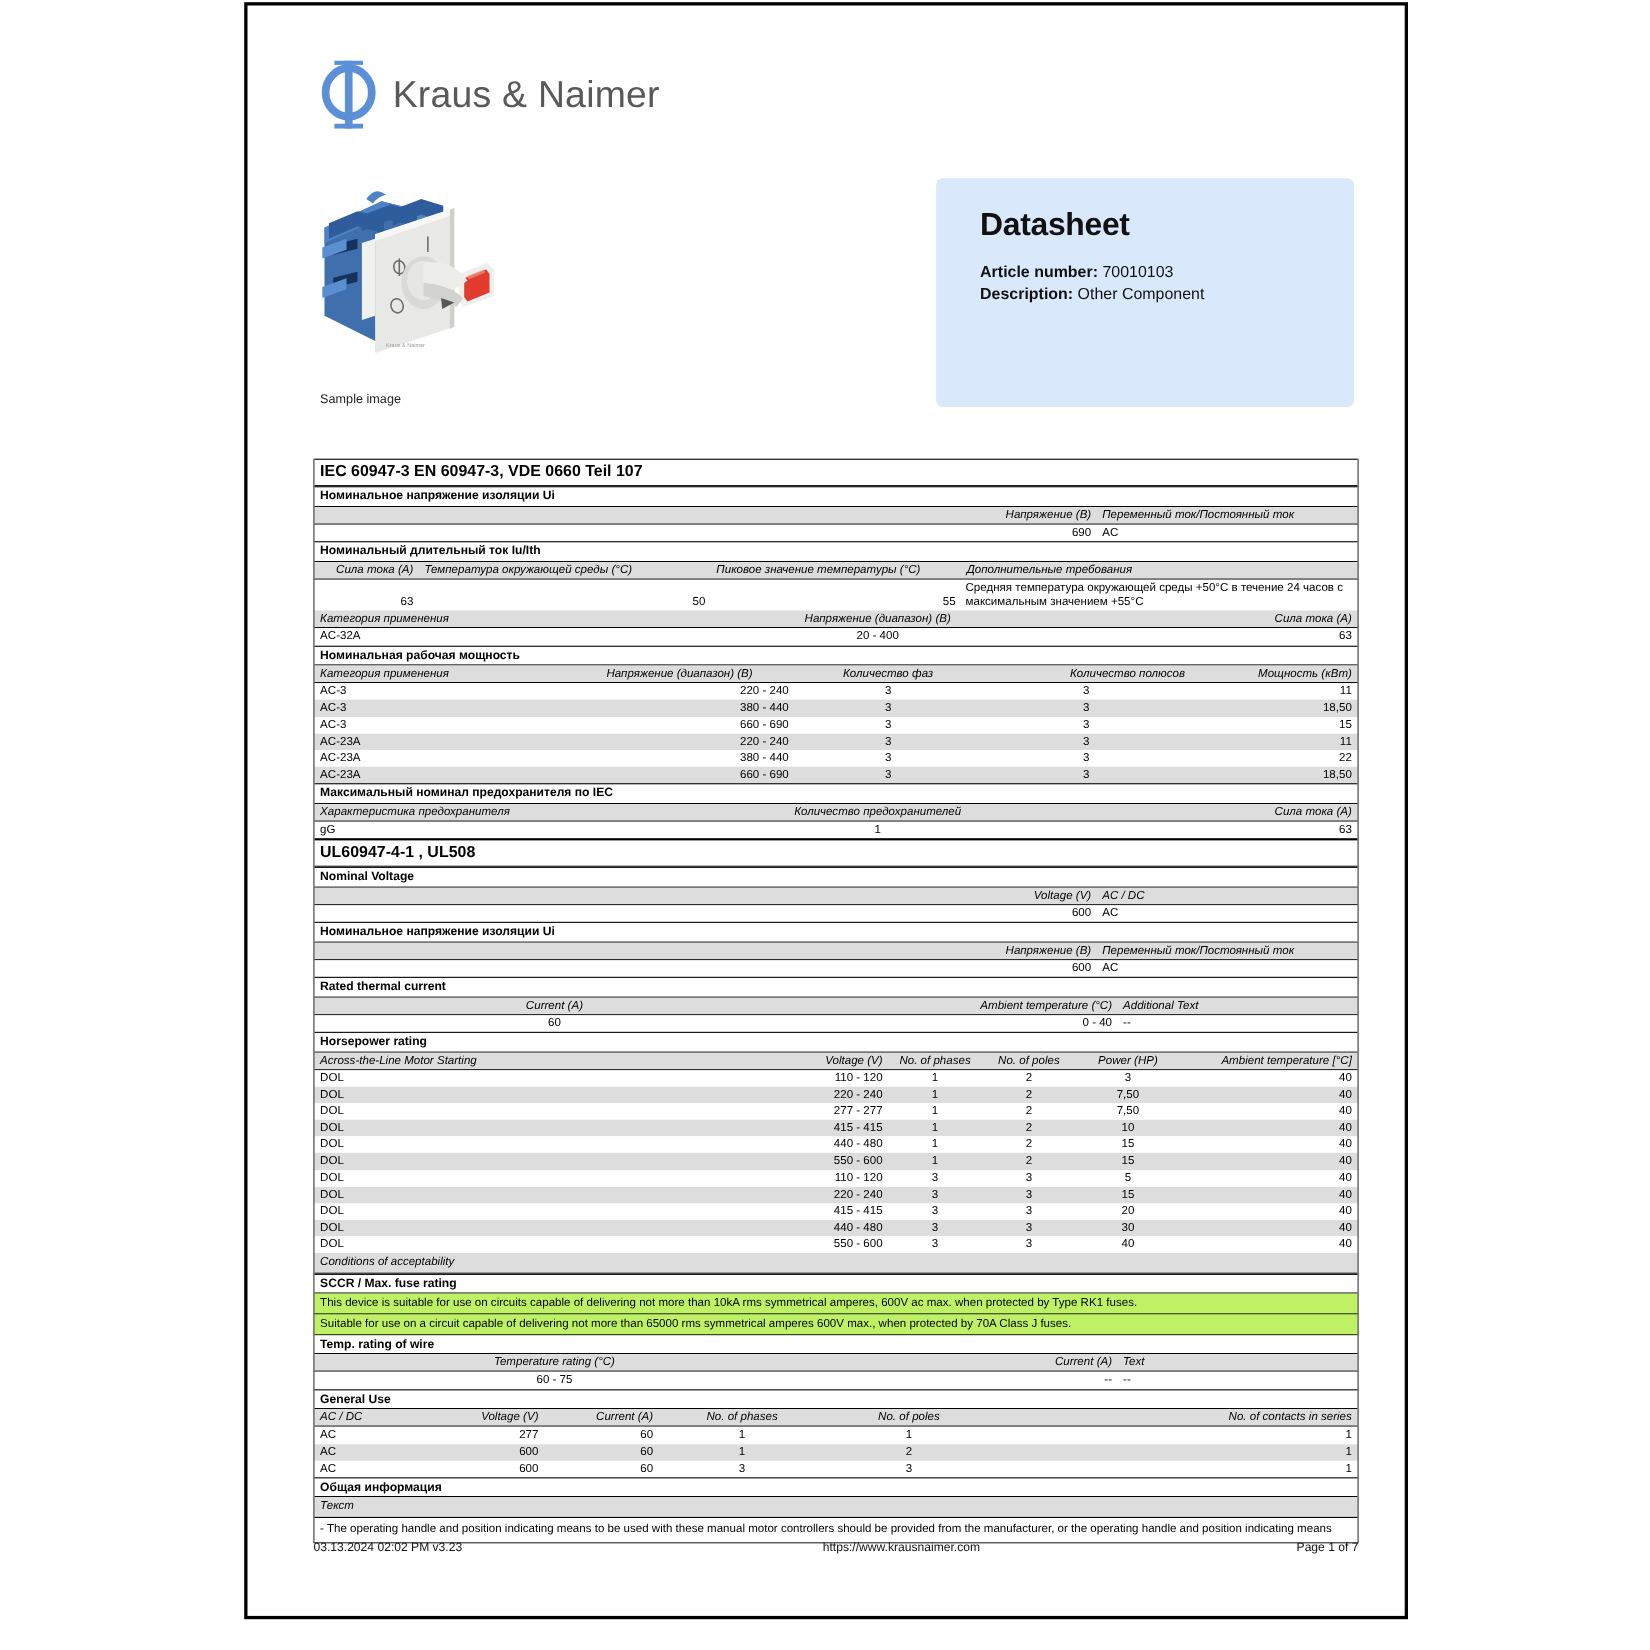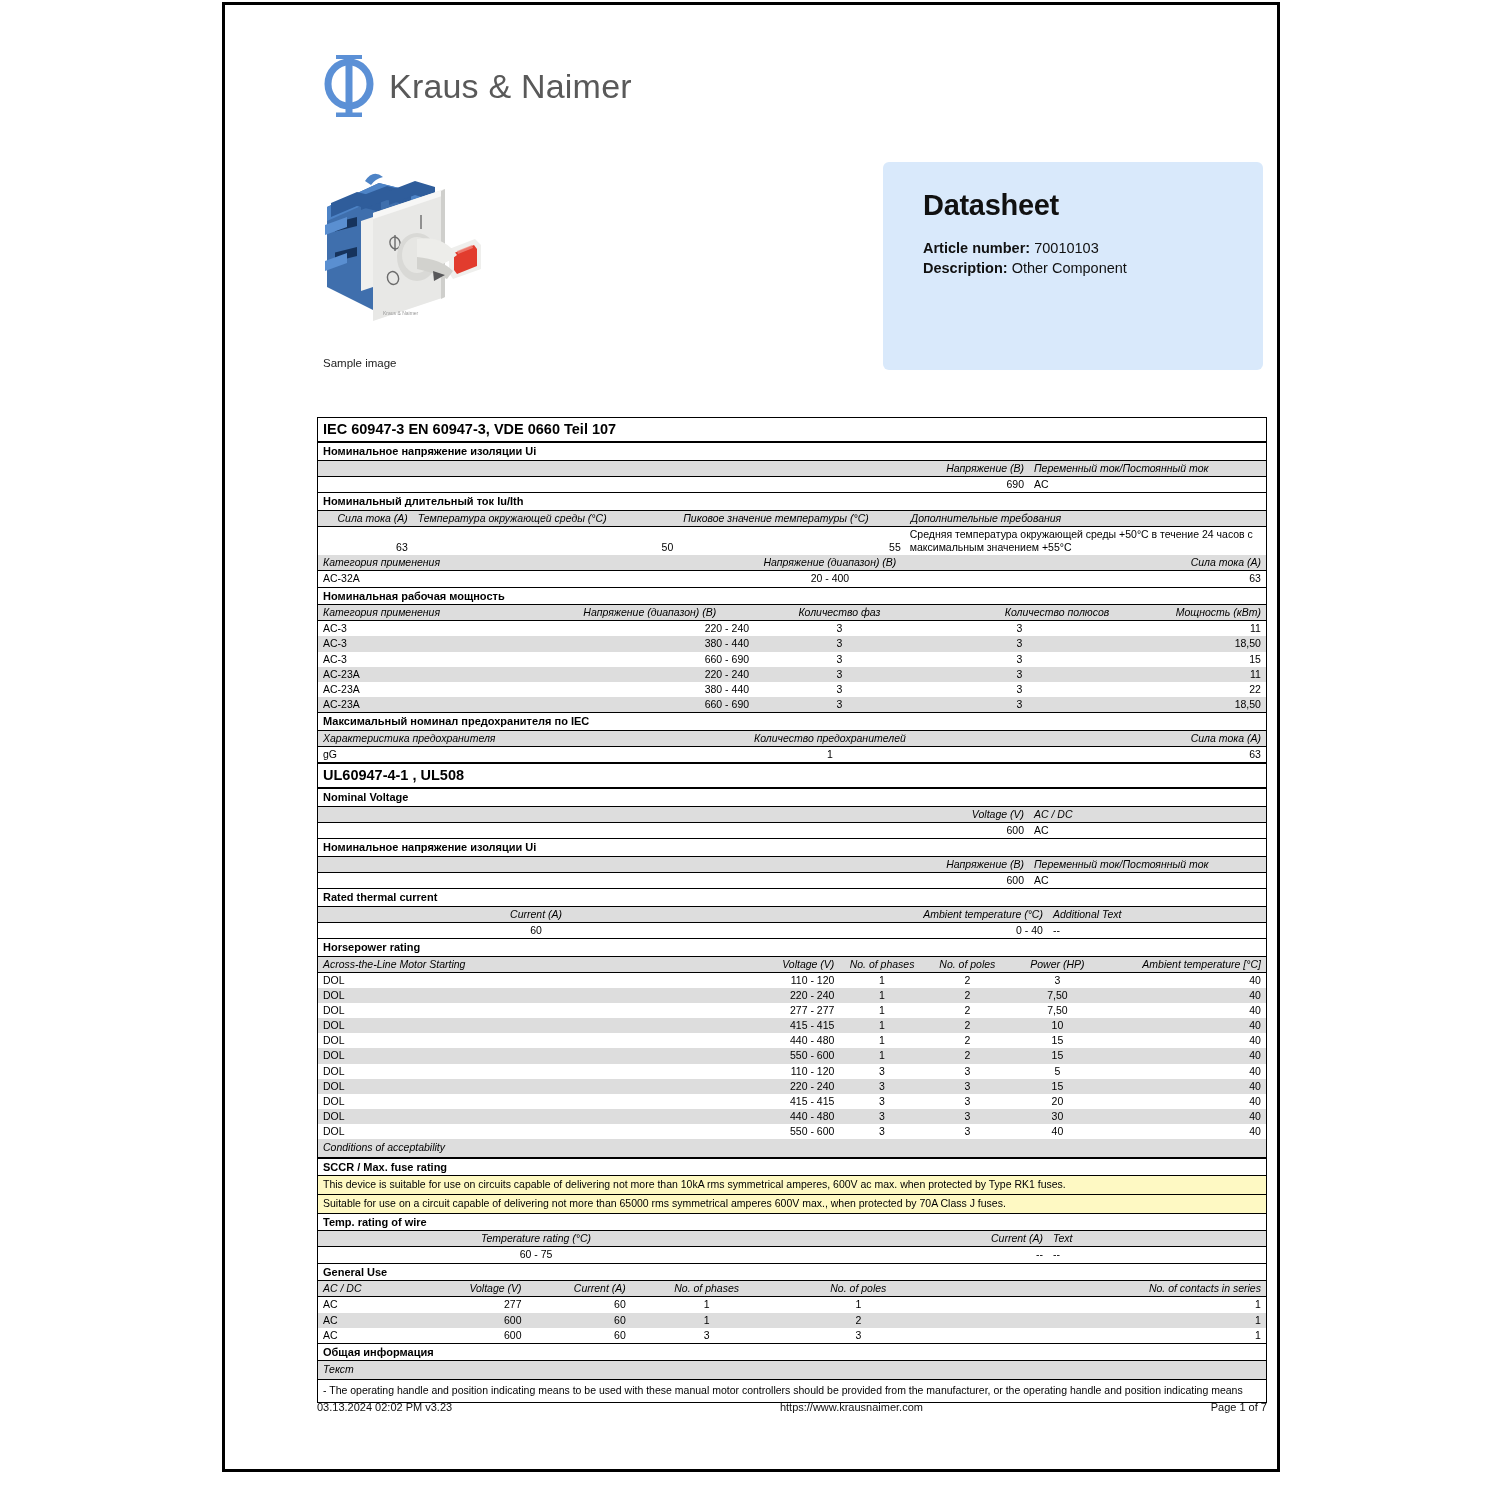--- a/index.html
+++ b/index.html
@@ -18,21 +18,20 @@
   .page {
     position: absolute;
     left: 222px;
     top: 2px;
     width: 1058px;
     height: 1470px;
     background: #ffffff;
     border: 3px solid #000000;
     box-sizing: border-box;
     overflow: hidden;
-    padding-left: 32px;
   }
   .page-inner {
     position: relative;
     width: 100%;
     height: 100%;
   }
 
   
   .logo-row {
     position: absolute;
@@ -165,21 +164,21 @@
     overflow: visible;
   }
   .c.l { text-align: left; }
   .c.r { text-align: right; }
   .c.wrap { white-space: normal; }
 
   
   .freetext {
     padding: 2px 6px 2px 5px;
     line-height: 1.3;
-    background: #fef9c3;
+    background: #bef264;
     border-bottom: 1px solid #000;
   }
   .freetext.ital { font-style: italic; background: #dddddd; }
   .textblock {
     padding: 3px 6px 5px 5px;
     line-height: 1.35;
     background: #ffffff;
   }
   .textblock .ind { display: block; padding-left: 8px; }
 

